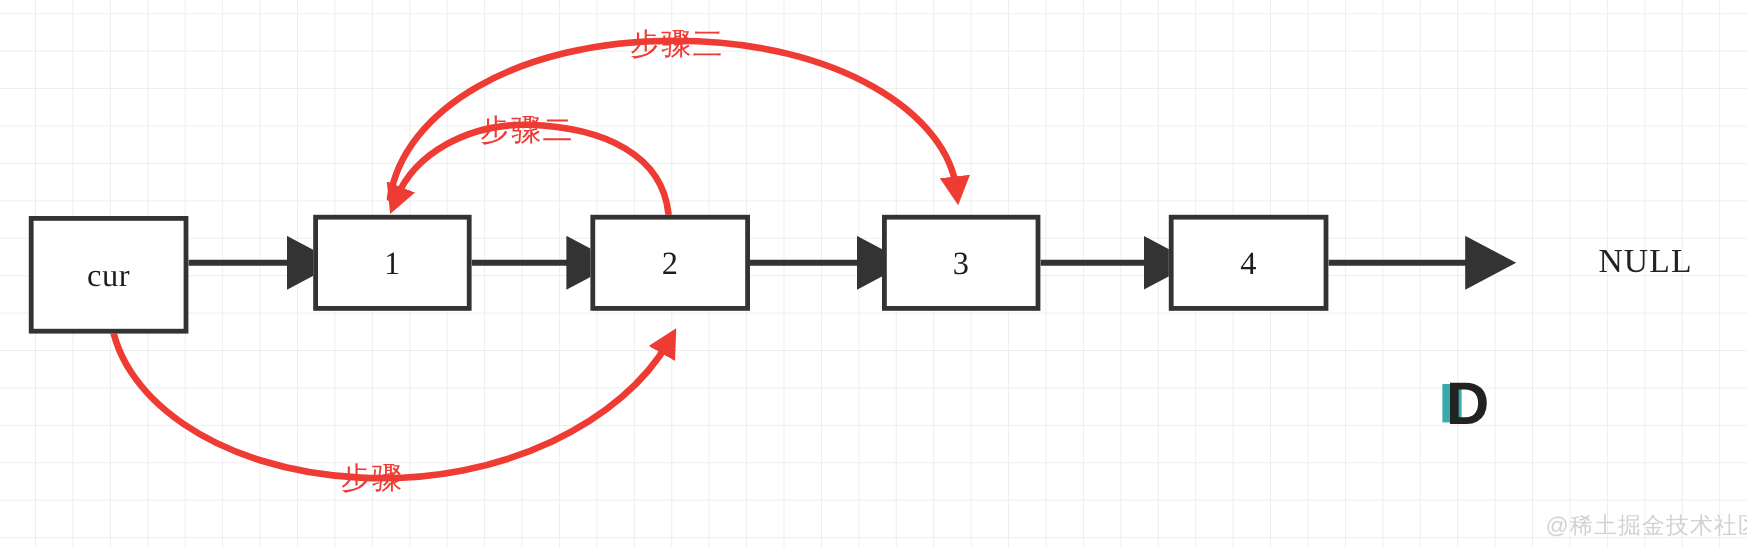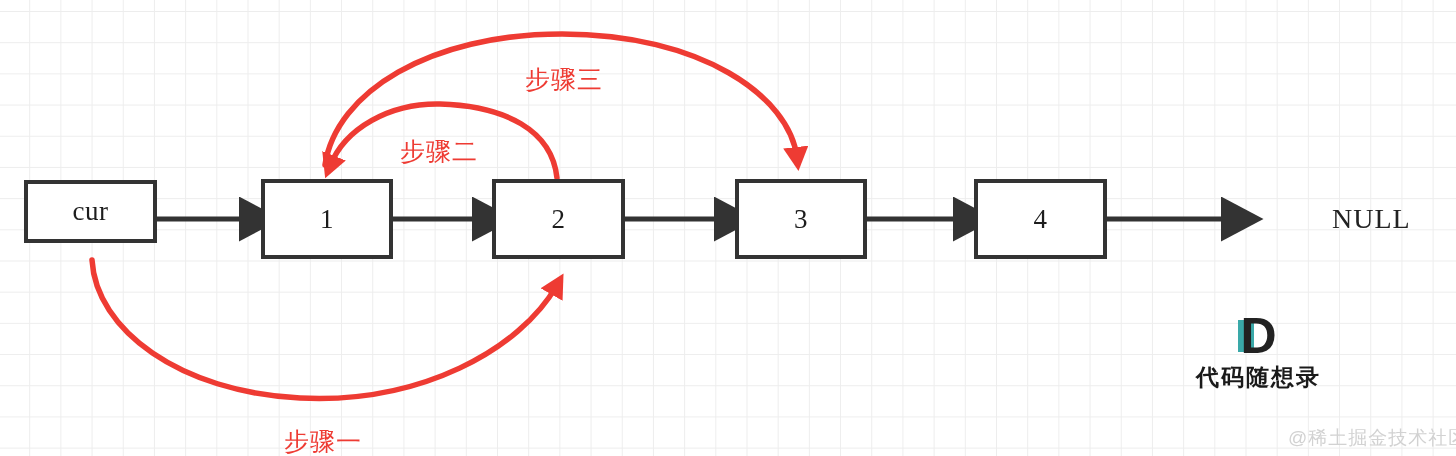--- a/index.html
+++ b/index.html
@@ -55,21 +55,20 @@
     white-space: nowrap;
   }
   .step-label {
     position: absolute;
     font-family: "Liberation Serif", "DejaVu Serif", serif;
     font-size: 25px;
     color: #ee3b33;
     white-space: nowrap;
     letter-spacing: 1px;
     background: rgba(255,255,255,0.0);
-    margin-top: 43px;
   }
   .logo-wrap {
     position: absolute;
     display: flex;
     flex-direction: column;
     align-items: center;
     user-select: none;
   }
   .logo-mark {
     position: relative;
@@ -150,21 +149,21 @@
 
   <svg class="layer" viewBox="0 0 1456 456">
 
     <path d="M 92,260 C 96,330 180,392 300,398 C 420,404 520,350 557,285" fill="none" stroke="#ee3b33" stroke-width="5.5" stroke-linecap="round" marker-end="url(#redhead)"></path>
 
     <path d="M 557,178 C 552,130 505,106 440,104 C 390,103 345,128 330,166" fill="none" stroke="#ee3b33" stroke-width="5.5" stroke-linecap="round" marker-end="url(#redhead)"></path>
 
     <path d="M 325,165 C 336,92 430,34 562,34 C 700,34 790,96 797,158" fill="none" stroke="#ee3b33" stroke-width="5.5" stroke-linecap="round" marker-end="url(#redhead)"></path>
   </svg>
 
-  <div class="node" style="left:24px; top:180px; width:133px; height:63px;">
+  <div class="node" style="left:24px; top:180px; width:133px; height:98px;">
     <span>cur</span>
   </div>
   <div class="node" style="left:261px; top:179px; width:132px; height:80px;">
     <span>1</span>
   </div>
   <div class="node" style="left:492px; top:179px; width:133px; height:80px;">
     <span>2</span>
   </div>
   <div class="node" style="left:735px; top:179px; width:132px; height:80px;">
     <span>3</span>
@@ -177,18 +176,17 @@
 
   <div class="step-label" style="left:525px; top:20px;">步骤三</div>
   <div class="step-label" style="left:400px; top:92px;">步骤二</div>
   <div class="step-label" style="left:284px; top:382px;">步骤一</div>
 
   <div class="logo-wrap" style="left:1196px; top:312px;">
     <div class="logo-mark">
       <div class="logo-bar"></div>
       <div class="logo-d">D</div>
     </div>
-    <div class="logo-text">代码随想录</div>
   </div>
 
   <div class="watermark" style="left:1288px; top:425px;">@稀土掘金技术社区</div>
 
 </div>
 
 </body></html>

